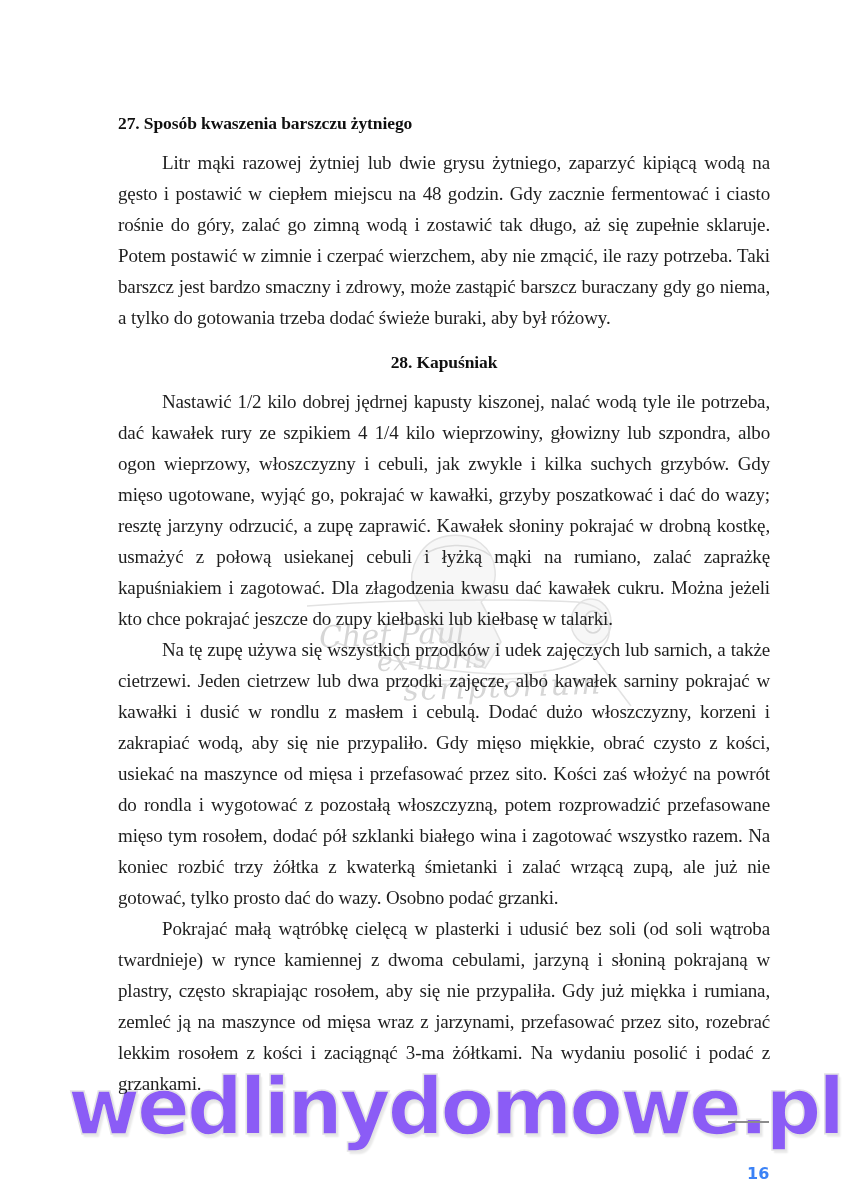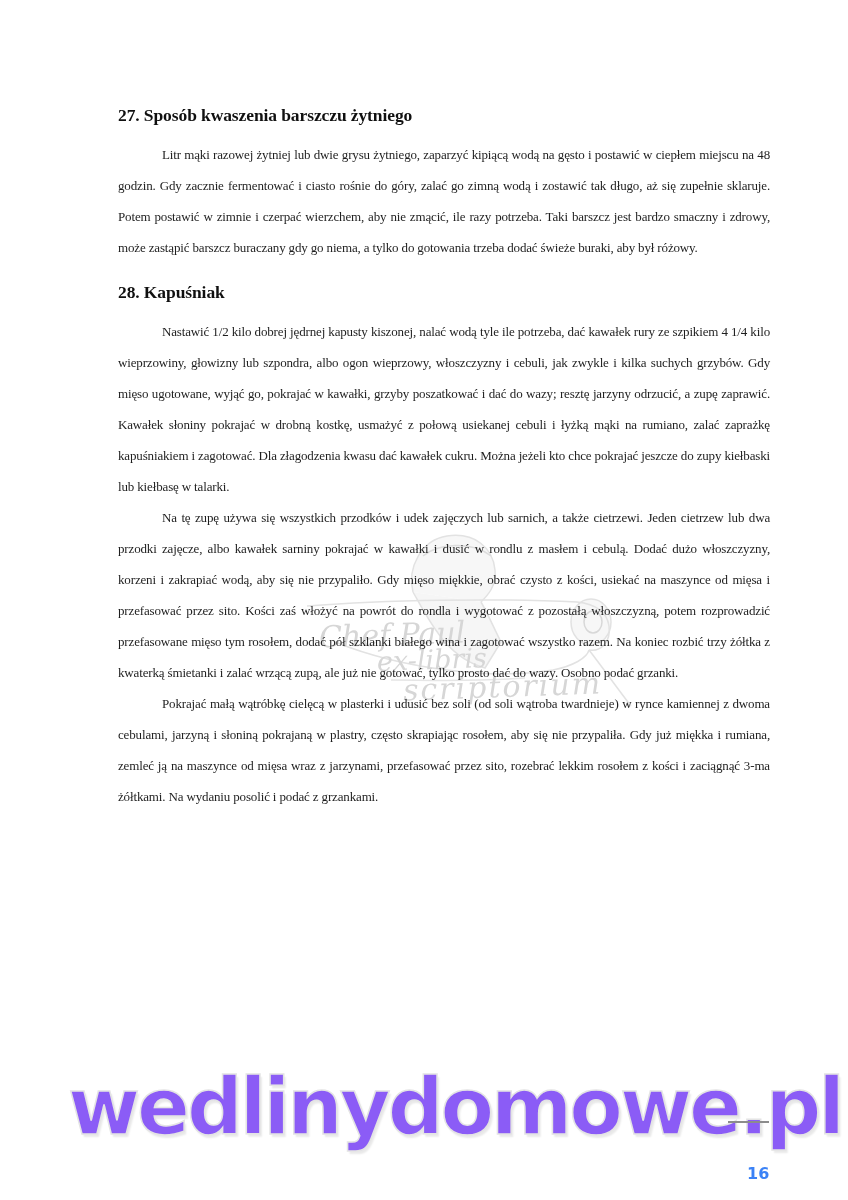--- a/index.html
+++ b/index.html
@@ -22,27 +22,27 @@
     left: 118px; top: 92px;
     width: 652px;
     z-index: 2;
     color: #1e1e1e;
   }
   .recipe-heading {
     font-size: 17.5px;
     font-weight: bold;
     color: #101010;
     line-height: 30px;
-    margin: 8px 0 9px 0;
+    margin: 16px 0 9px 0;
     letter-spacing: -0.1px;
   }
-  section + section .recipe-heading { margin-top: 14px; }
+  section + section .recipe-heading { margin-top: 14px; text-align: center; }
   .recipe-body {
     margin: 0;
-    font-size: 13px;
+    font-size: 19px;
     line-height: 31px;
     text-align: justify;
     text-indent: 44px;
     letter-spacing: -0.15px;
     color: #1e1e1e;
   }
 
   
   .stamp {
     position: absolute;

